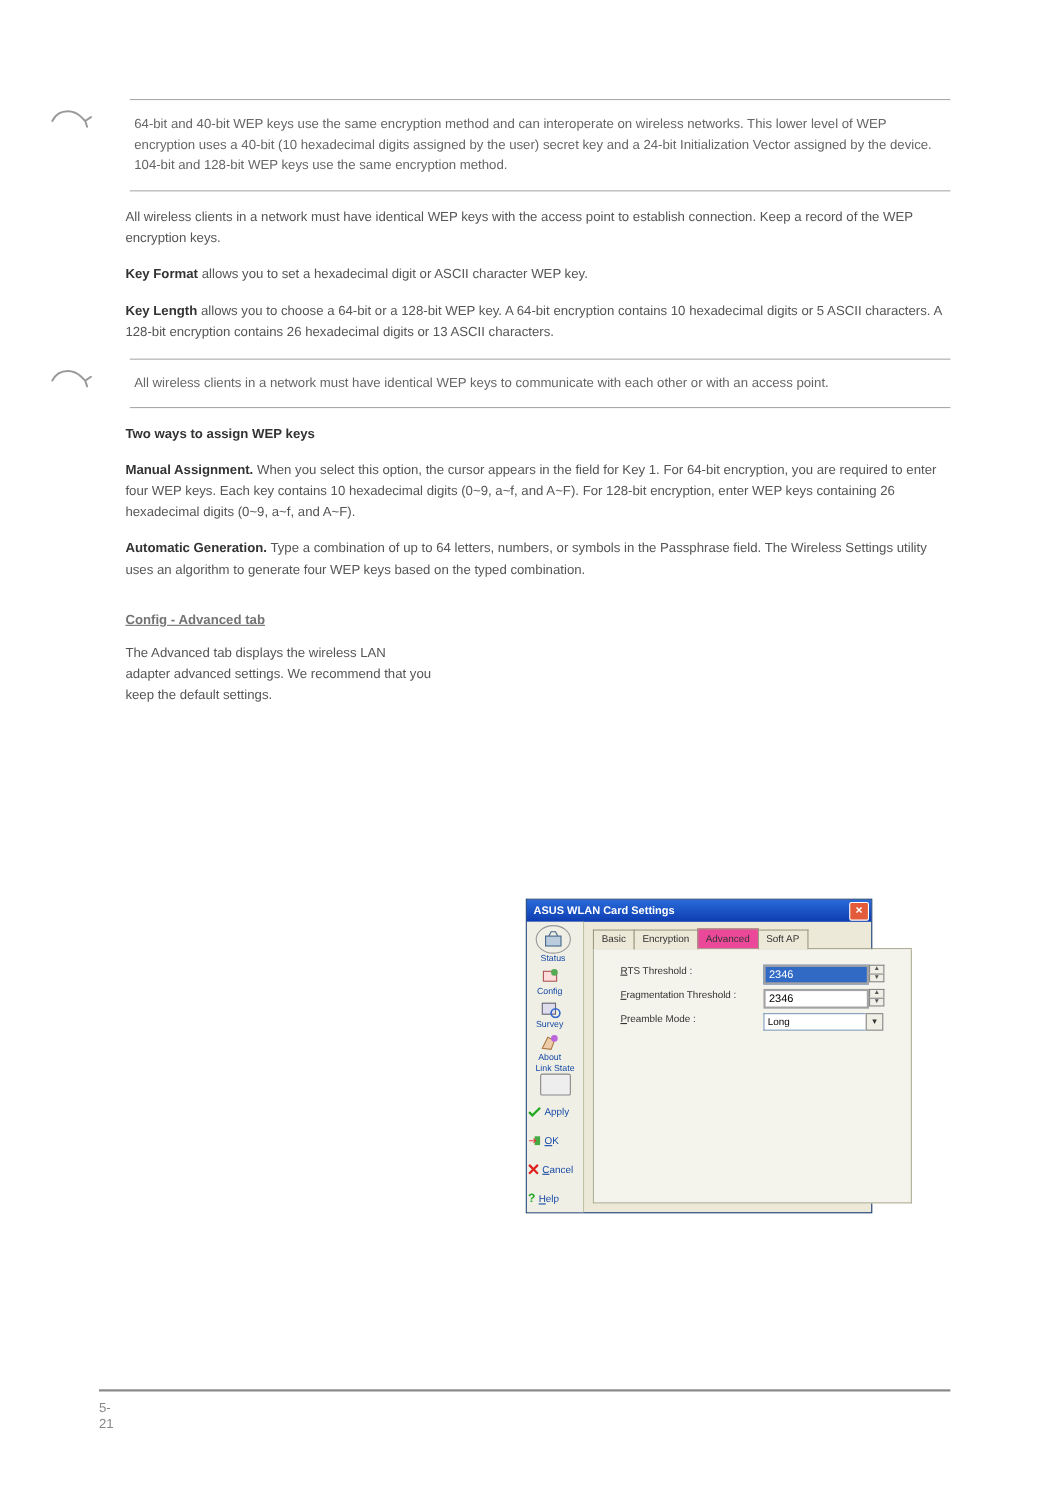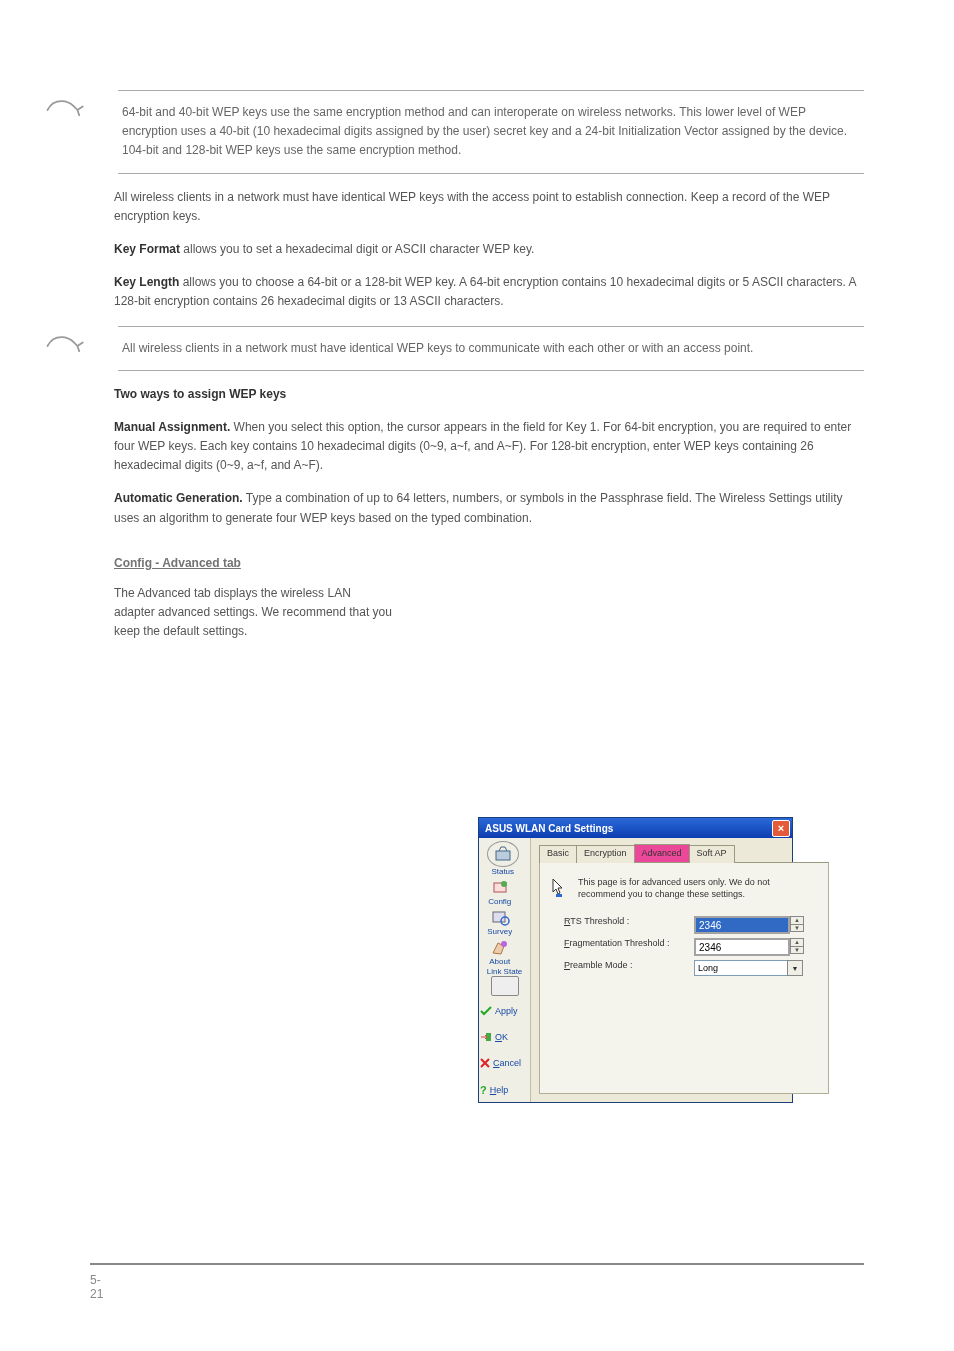--- a/index.html
+++ b/index.html
@@ -173,29 +173,20 @@
         </div>
       </div>
       <div class="content-pane">
         <div class="tabs">
           <div class="tab">Basic</div>
           <div class="tab">Encryption</div>
           <div class="tab active">Advanced</div>
           <div class="tab">Soft AP</div>
         </div>
         <div class="panel">
-          <div class="info-row">
-            <div class="info-ico">
-              <svg width="18" height="22" viewBox="0 0 18 22">
-                  <path d="M3 2l0 13 3-3 2 5 2-1-2-5 4 0z" fill="#fff" stroke="#333"></path>
-                  <rect x="6" y="17" width="6" height="3" fill="#2a6ad8"></rect>
-                </svg>
-            </div>
-            <div class="info-txt">This page is for advanced users only. We do not recommend you to change these settings.</div>
-          </div>
           <div class="form-row">
             <div class="form-label"><span class="u">R</span>TS Threshold :</div>
             <div class="spinner">
               <input class="hilite" value="2346" style="">
               <div class="spin-btns">
                   <div class="sp">▲</div>
                   <div class="sp">▼</div>
                 </div>
             </div>
           </div>

